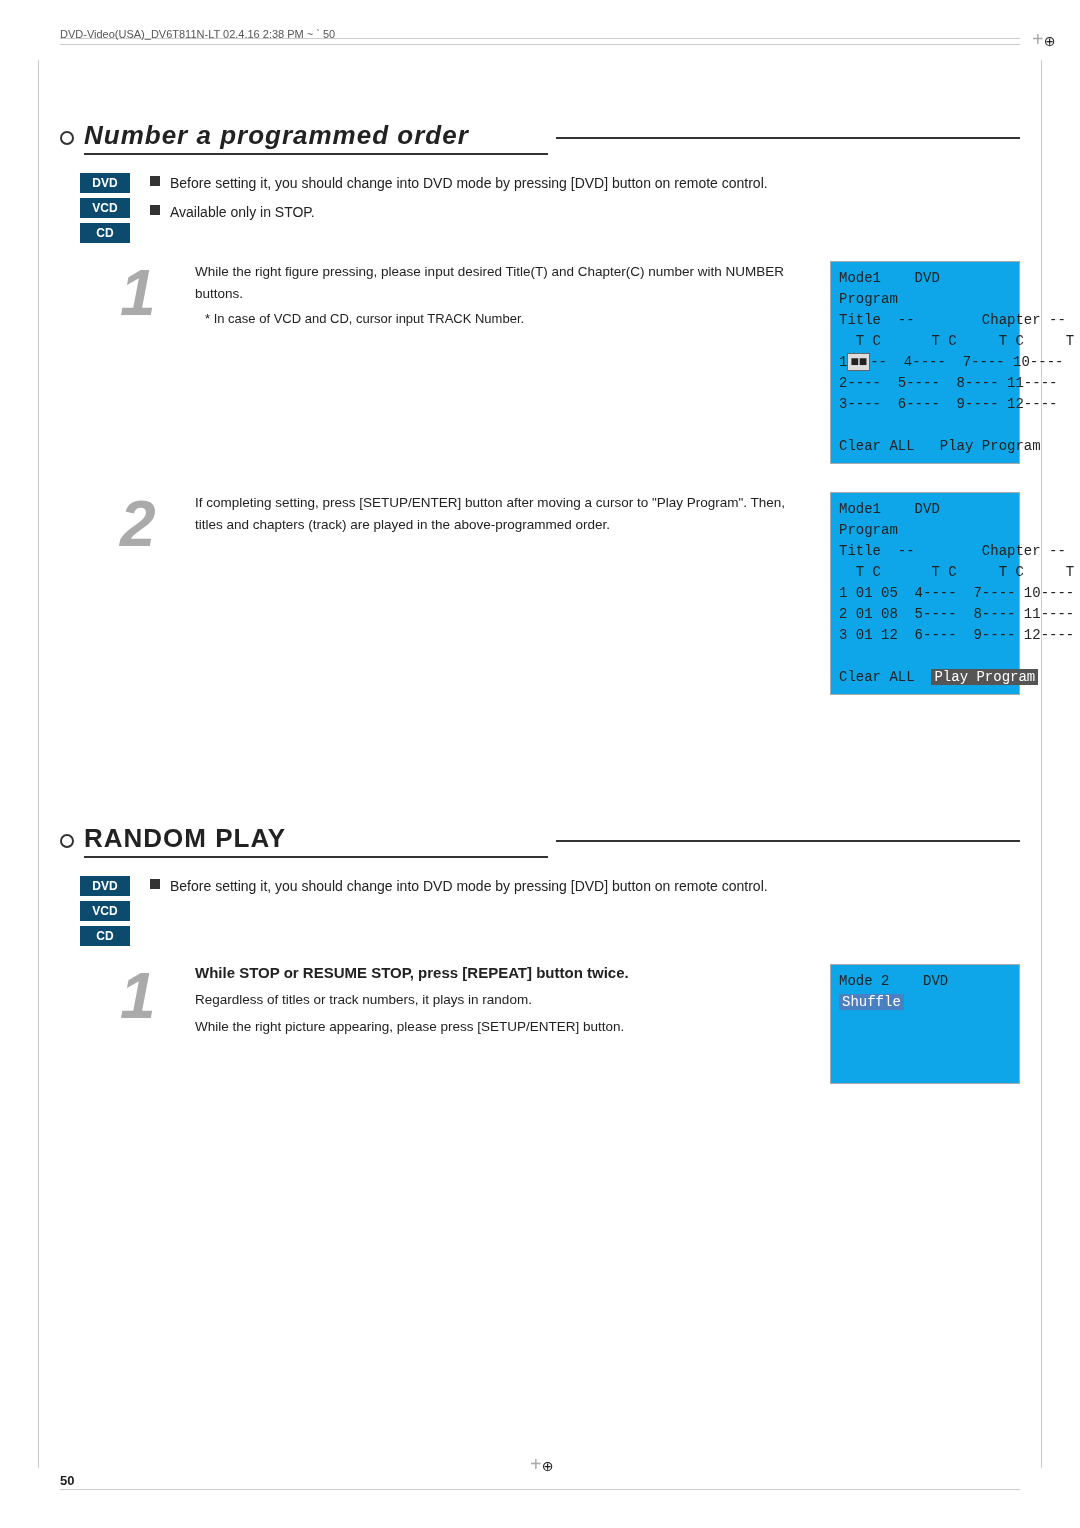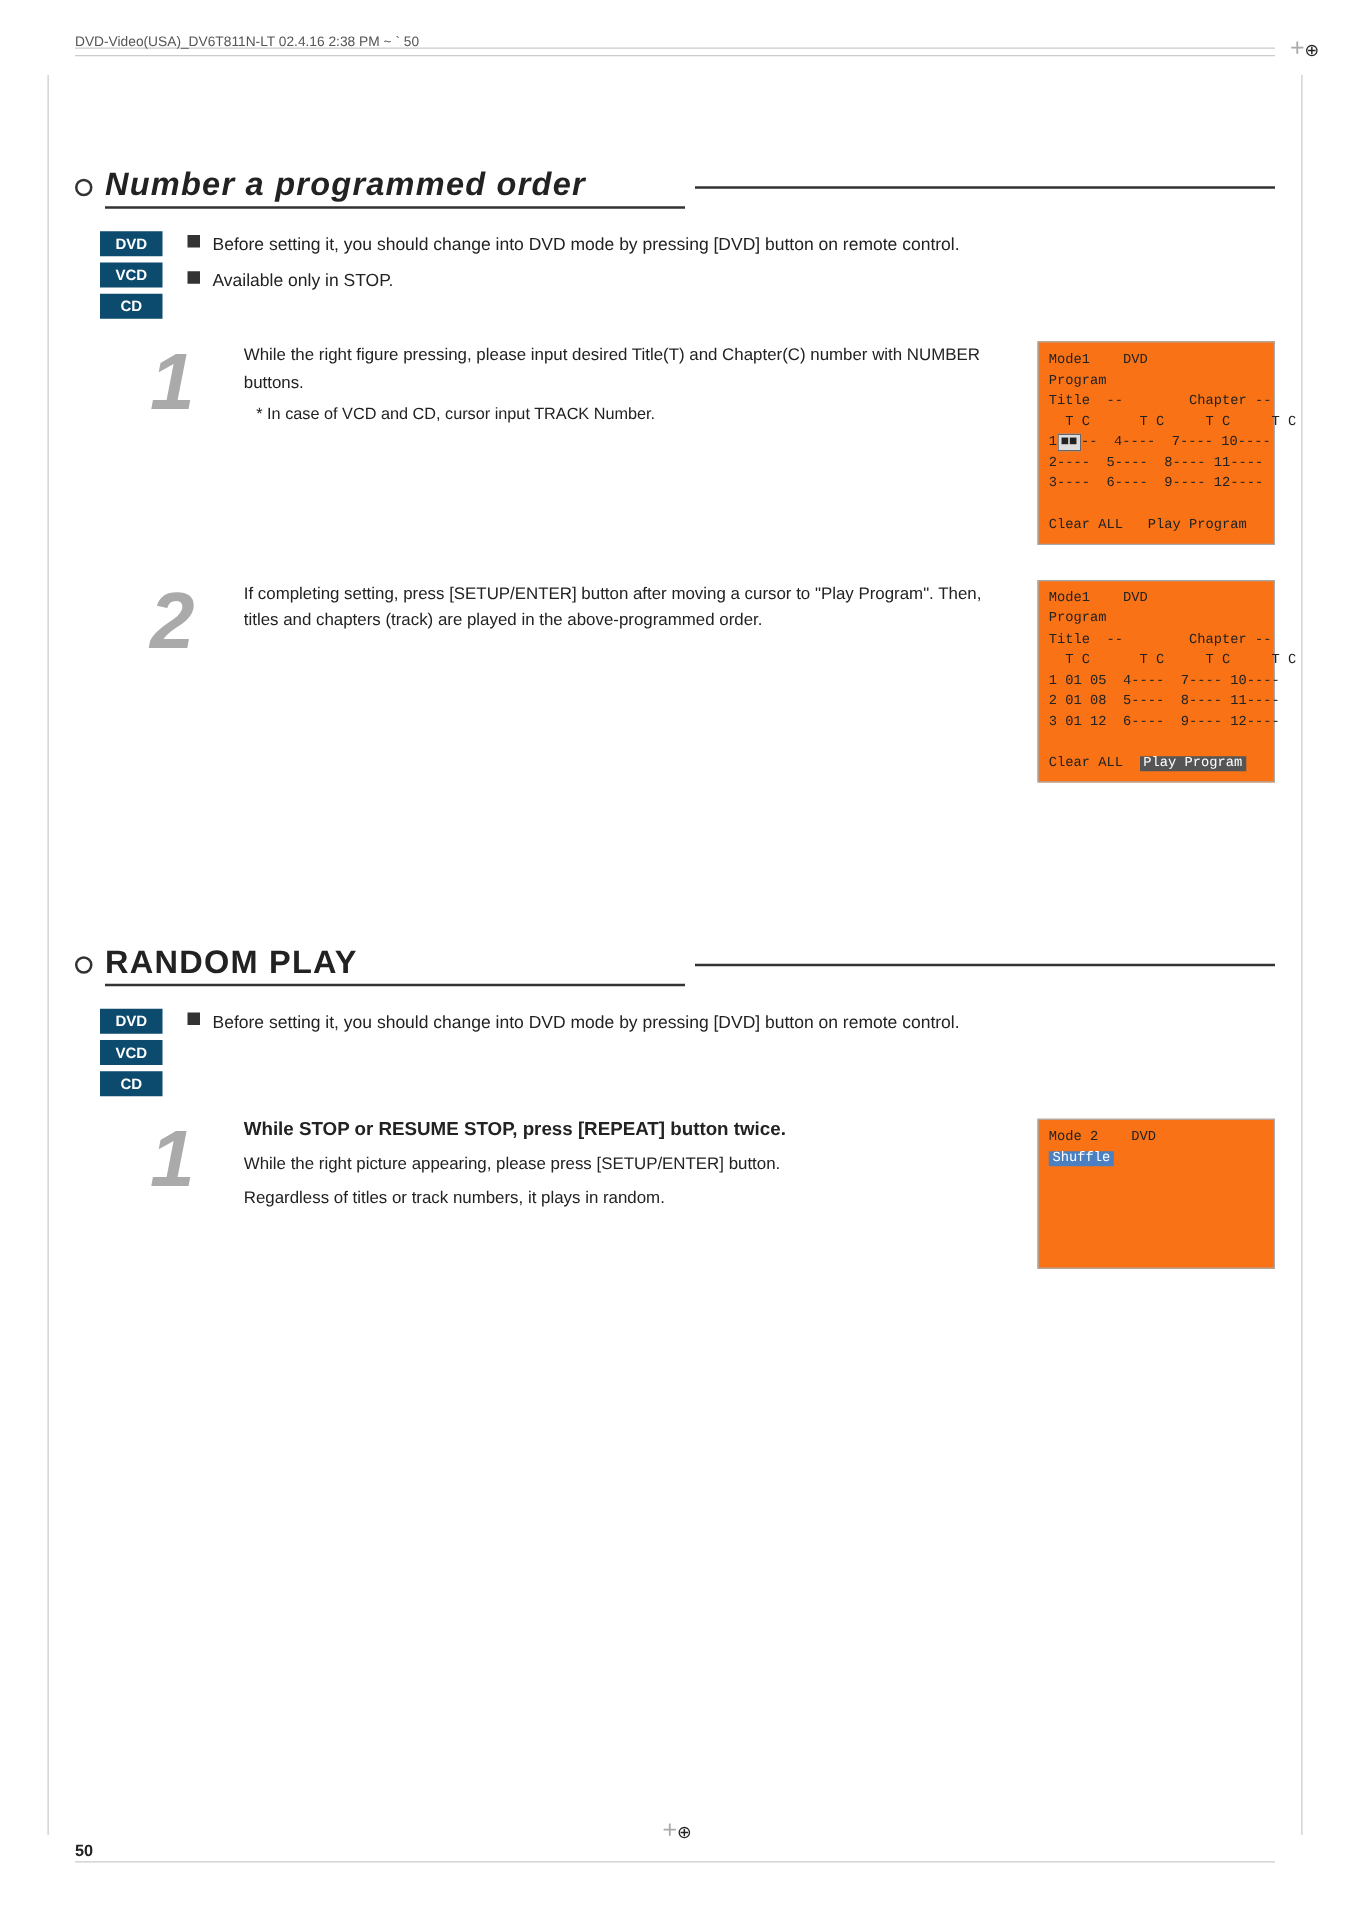--- a/index.html
+++ b/index.html
@@ -9,21 +9,21 @@
       background: #fff;
       font-family: Arial, sans-serif;
       font-size: 14px;
       color: #222;
       position: relative;
     }
 
     .page-wrapper {
       width: 1080px;
       min-height: 1528px;
-      padding: 52px 60px 60px 60px;
+      padding: 40px 60px 60px 60px;
       position: relative;
     }
 
     
     .header-bar {
       position: absolute;
       top: 28px;
       left: 60px;
       right: 60px;
       display: flex;
@@ -154,23 +154,23 @@
       font-size: 13px;
       padding-left: 10px;
     }
 
     
     .dvd-screen {
       width: 190px;
       min-height: 120px;
       border: 1px solid #aaa;
       padding: 6px 8px;
-      font-size: 11px;
+      font-size: 14px;
       font-family: 'Courier New', monospace;
-      background: #f97316;
+      background: #0ea5e9;
       flex-shrink: 0;
       line-height: 1.5;
     }
 
     .dvd-screen .screen-row {
       white-space: pre;
     }
 
     .dvd-screen .highlight-btn {
       background: #555;
@@ -368,22 +368,22 @@
           <div class="bullet-square"></div>
           <span>Before setting it, you should change into DVD mode by pressing [DVD] button on remote control.</span>
         </div>
       </div>
     </div>
 
     <div class="step-row">
       <div class="step-number">1</div>
       <div class="step-content">
         <h3>While STOP or RESUME STOP, press [REPEAT] button twice.</h3>
+        <p>Regardless of titles or track numbers, it plays in random.</p>
         <p>While the right picture appearing, please press [SETUP/ENTER] button.</p>
-        <p>Regardless of titles or track numbers, it plays in random.</p>
       </div>
       <div class="dvd-screen">
         <div class="screen-row">Mode 2&nbsp;&nbsp;&nbsp;&nbsp;DVD</div>
         <div class="screen-row"><span class="highlight-blue">Shuffle</span></div>
       </div>
     </div>
 
   </div>
 
   <div class="page-number">50</div>

